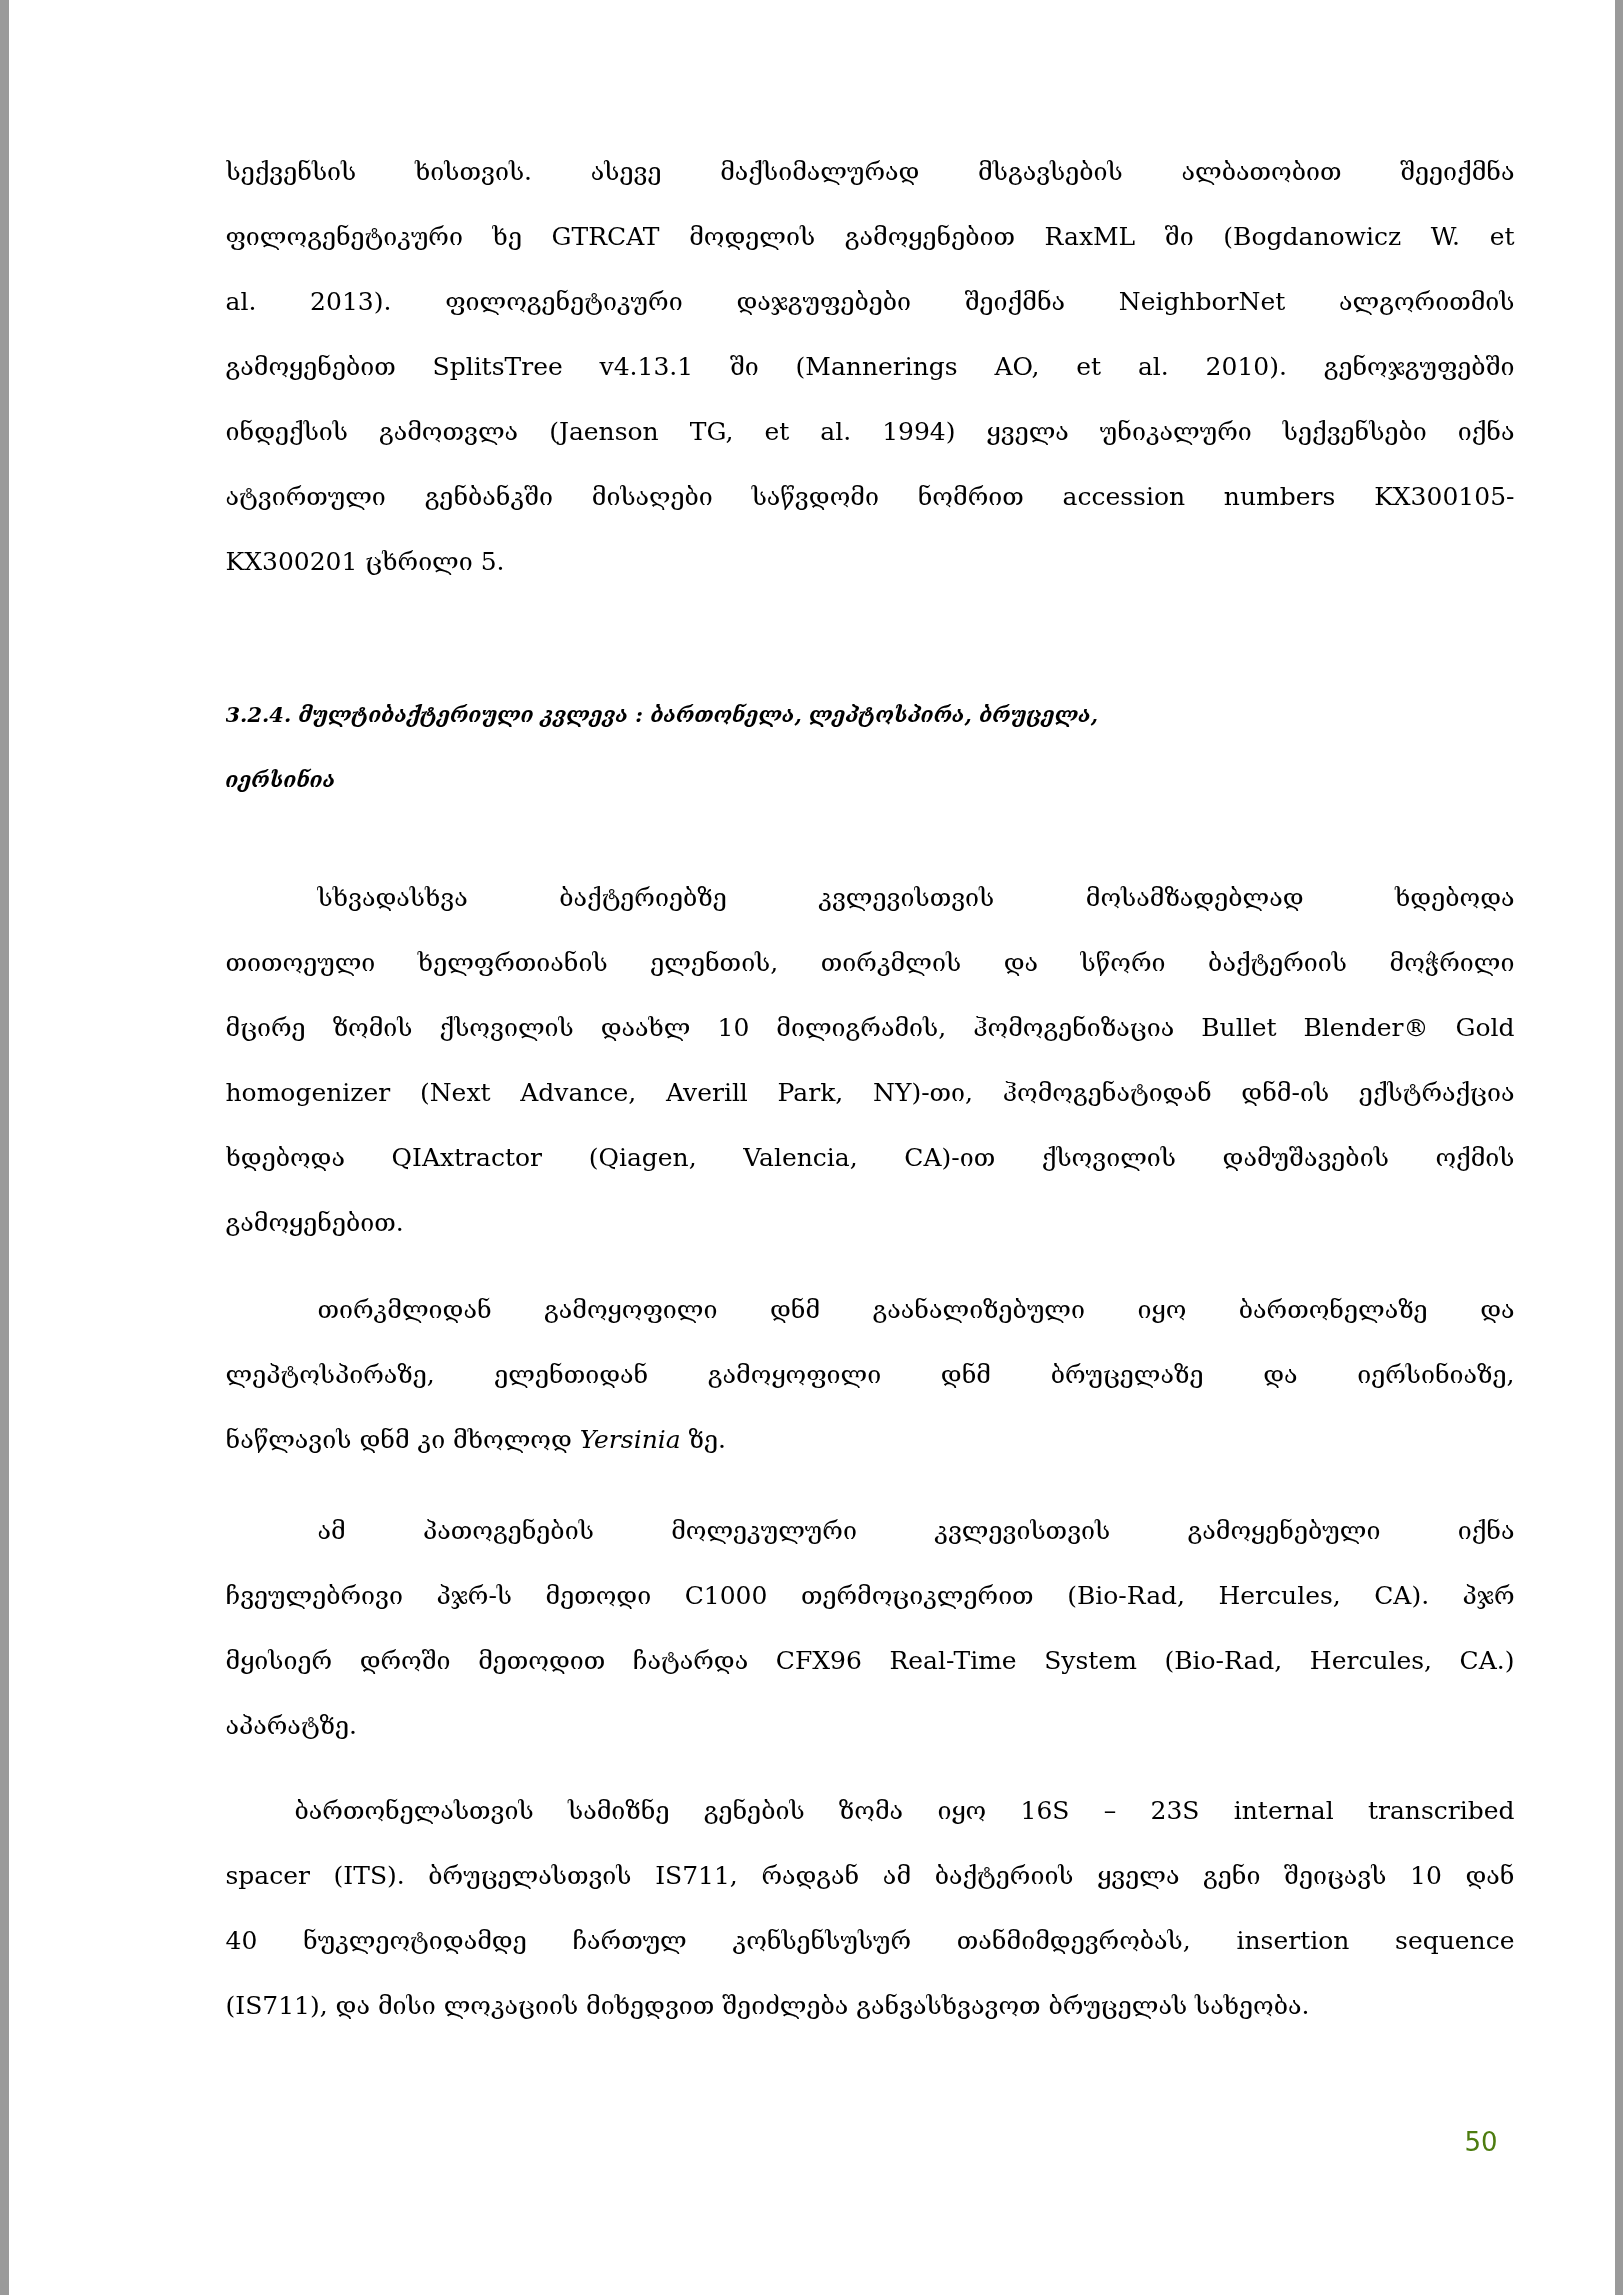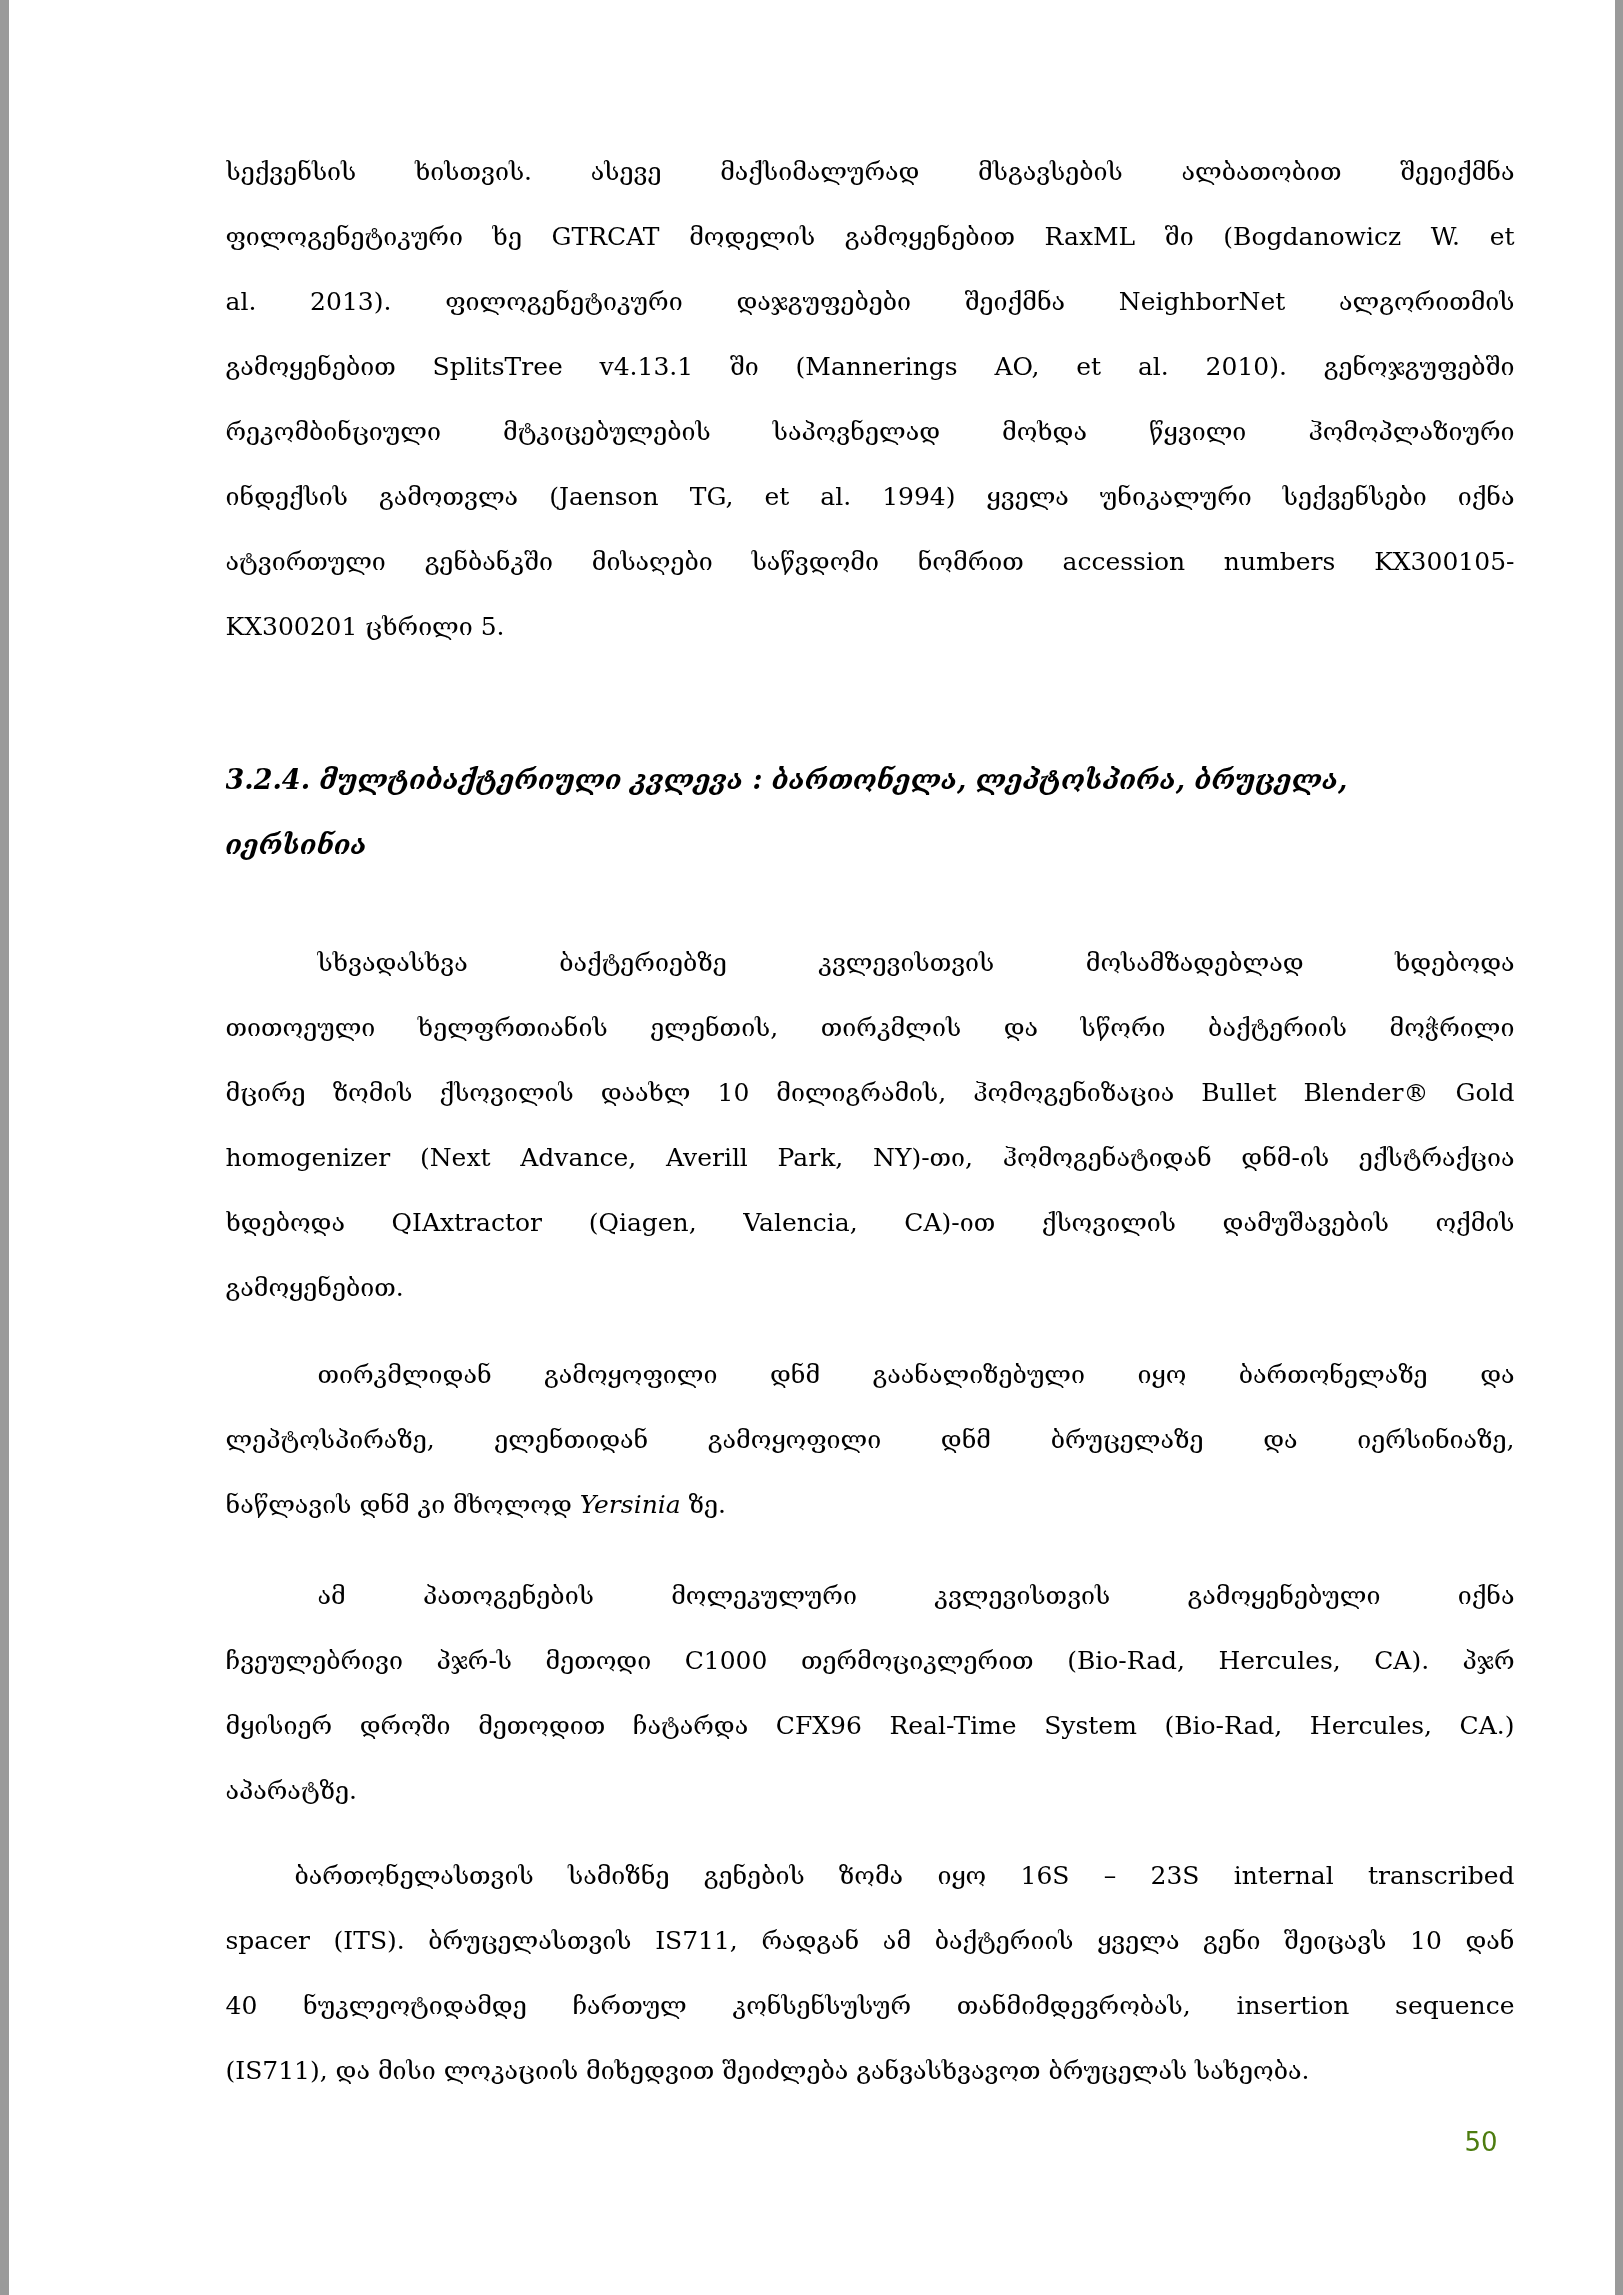--- a/index.html
+++ b/index.html
@@ -31,21 +31,21 @@
     height: 65px;
     overflow: hidden;
     text-align: justify;
     text-align-last: left;
     white-space: normal;
   }
   .line.jfull { text-align-last: justify; }
   .block.heading .line {
     font-weight: bold;
     font-style: italic;
-    font-size: 27px;
+    font-size: 21px;
     text-align: left;
     text-align-last: left;
   }
   
   .content > .block:nth-child(2) { margin-top: 88px; } 
   .content > .block:nth-child(3) { margin-top: 53px; }  
   .content > .block:nth-child(4) { margin-top: 22px; }  
   .content > .block:nth-child(5) { margin-top: 26px; }  
   .content > .block:nth-child(6) { margin-top: 19.6px; }  
   .block.indent    .line:first-child { text-indent: 92px; }
@@ -64,21 +64,20 @@
 </head>
 <body>
 
 <div class="page">
   <div class="content">
       <div class="block plain">
         <div class="line jfull"><span>სექვენსის ხისთვის. ასევე მაქსიმალურად მსგავსების ალბათობით შეეიქმნა</span></div>
         <div class="line jfull"><span>ფილოგენეტიკური ხე GTRCAT მოდელის გამოყენებით RaxML ში (Bogdanowicz W. et</span></div>
         <div class="line jfull"><span>al. 2013). ფილოგენეტიკური დაჯგუფებები შეიქმნა NeighborNet ალგორითმის</span></div>
         <div class="line jfull"><span>გამოყენებით SplitsTree v4.13.1 ში (Mannerings AO, et al. 2010). გენოჯგუფებში</span></div>
-        <div class="line jfull"><span>რეკომბინციული მტკიცებულების საპოვნელად მოხდა  წყვილი ჰომოპლაზიური</span></div>
         <div class="line jfull"><span>ინდექსის  გამოთვლა (Jaenson TG,  et al. 1994)  ყველა უნიკალური სექვენსები იქნა</span></div>
         <div class="line jfull"><span>ატვირთული გენბანკში მისაღები საწვდომი ნომრით accession numbers KX300105-</span></div>
         <div class="line"><span>KX300201 ცხრილი 5.</span></div>
       </div>
       <div class="block heading">
         <div class="line"><span>3.2.4. მულტიბაქტერიული კვლევა : ბართონელა, ლეპტოსპირა, ბრუცელა,</span></div>
         <div class="line"><span>იერსინია</span></div>
       </div>
       <div class="block indent">
         <div class="line jfull"><span>სხვადასხვა ბაქტერიებზე კვლევისთვის მოსამზადებლად ხდებოდა</span></div>

